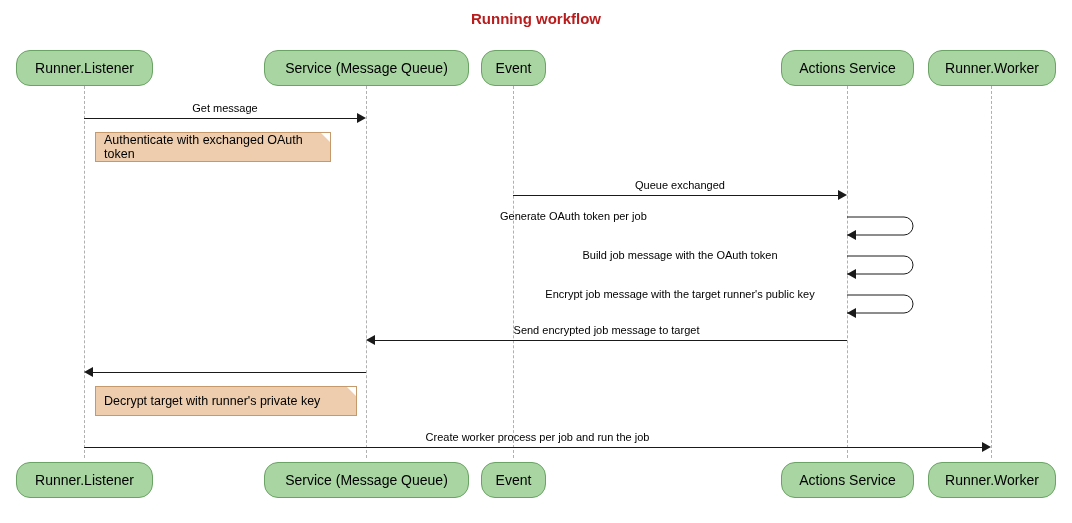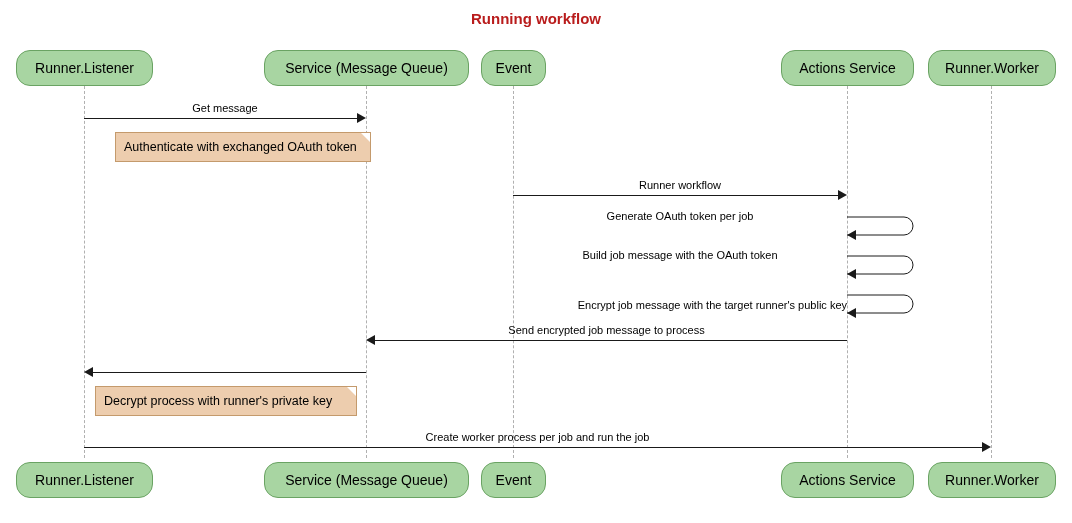--- a/index.html
+++ b/index.html
@@ -123,63 +123,63 @@
   <div class="actor" style="left:16px; top:462px; width:137px;">Runner.Listener</div>
   <div class="actor" style="left:264px; top:462px; width:205px;">Service (Message Queue)</div>
   <div class="actor" style="left:481px; top:462px; width:65px;">Event</div>
   <div class="actor" style="left:781px; top:462px; width:133px;">Actions Service</div>
   <div class="actor" style="left:928px; top:462px; width:128px;">Runner.Worker</div>
 
   <div class="msg-label" style="left:84px; top:102px; width:282px;">Get message</div>
   <div class="msg-line" style="left:84px; top:118px; width:273px;"></div>
   <div class="arrowhead right" style="left:357px; top:113px;"></div>
 
-  <div class="note" style="left:95px; top:132px; width:256px;margin-left:20px;">
+  <div class="note" style="left:95px; top:132px; width:236px;">
     <span>Authenticate with exchanged OAuth token</span>
     <span class="fold"></span>
   </div>
 
-  <div class="msg-label" style="left:513px; top:179px; width:334px;">Runner workflow</div>
+  <div class="msg-label" style="left:513px; top:179px; width:334px;">Queue exchanged</div>
   <div class="msg-line" style="left:513px; top:195px; width:325px;"></div>
   <div class="arrowhead right" style="left:838px; top:190px;"></div>
 
-  <div class="msg-label" style="left:513px; top:210px; width:334px; text-align:center;">Generate OAuth token per job</div>
+  <div class="msg-label" style="left:500px; top:210px; width:334px; text-align:left;">Generate OAuth token per job</div>
   <div class="self-loop" style="left:847px; top:212px;">
     <svg width="80" height="32" viewBox="0 0 80 32">
       <path d="M0,5 L57,5 A9,9 0 0 1 57,23 L0,23" fill="none" stroke="#1a1a1a" stroke-width="1"></path>
     </svg>
   </div>
   <div class="arrowhead left" style="left:847px; top:230px;"></div>
 
   <div class="msg-label" style="left:513px; top:249px; width:334px; text-align:center;">Build job message with the OAuth token</div>
   <div class="self-loop" style="left:847px; top:251px;">
     <svg width="80" height="32" viewBox="0 0 80 32">
       <path d="M0,5 L57,5 A9,9 0 0 1 57,23 L0,23" fill="none" stroke="#1a1a1a" stroke-width="1"></path>
     </svg>
   </div>
   <div class="arrowhead left" style="left:847px; top:269px;"></div>
 
-  <div class="msg-label" style="left:513px; top:288px; width:334px; text-align:right;margin-top:11px;">Encrypt job message with the target runner's public key</div>
+  <div class="msg-label" style="left:513px; top:288px; width:334px; ">Encrypt job message with the target runner's public key</div>
   <div class="self-loop" style="left:847px; top:290px;">
     <svg width="80" height="32" viewBox="0 0 80 32">
       <path d="M0,5 L57,5 A9,9 0 0 1 57,23 L0,23" fill="none" stroke="#1a1a1a" stroke-width="1"></path>
     </svg>
   </div>
   <div class="arrowhead left" style="left:847px; top:308px;"></div>
 
-  <div class="msg-label" style="left:366px; top:324px; width:481px;">Send encrypted job message to process</div>
+  <div class="msg-label" style="left:366px; top:324px; width:481px;">Send encrypted job message to target</div>
   <div class="msg-line" style="left:375px; top:340px; width:472px;"></div>
   <div class="arrowhead left" style="left:366px; top:335px;"></div>
 
   <div class="msg-label" style="left:84px; top:356px; width:282px;margin-top:48px;">Send job</div>
   <div class="msg-line" style="left:93px; top:372px; width:273px;"></div>
   <div class="arrowhead left" style="left:84px; top:367px;"></div>
 
   <div class="note" style="left:95px; top:386px; width:262px;">
-    <span>Decrypt process with runner's private key</span>
+    <span>Decrypt target with runner's private key</span>
     <span class="fold"></span>
   </div>
 
   <div class="msg-label" style="left:84px; top:431px; width:907px;">Create worker process per job and run the job</div>
   <div class="msg-line" style="left:84px; top:447px; width:898px;"></div>
   <div class="arrowhead right" style="left:982px; top:442px;"></div>
 
 </div>
 
 </body></html>

